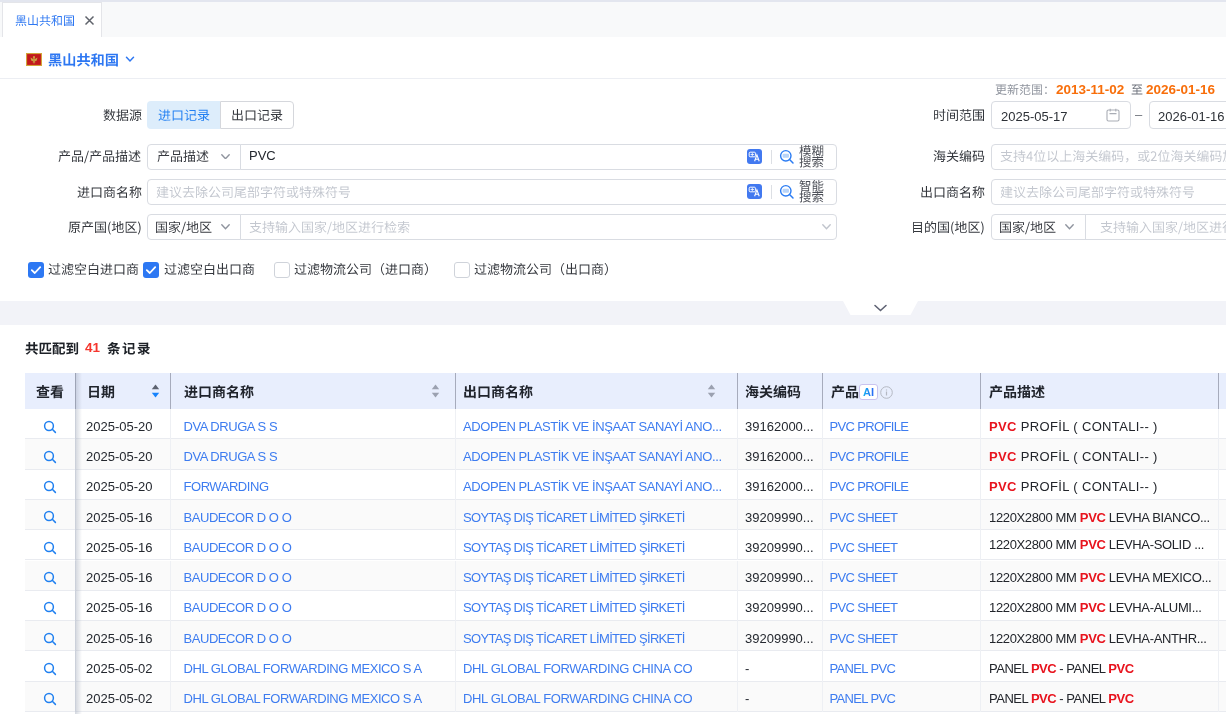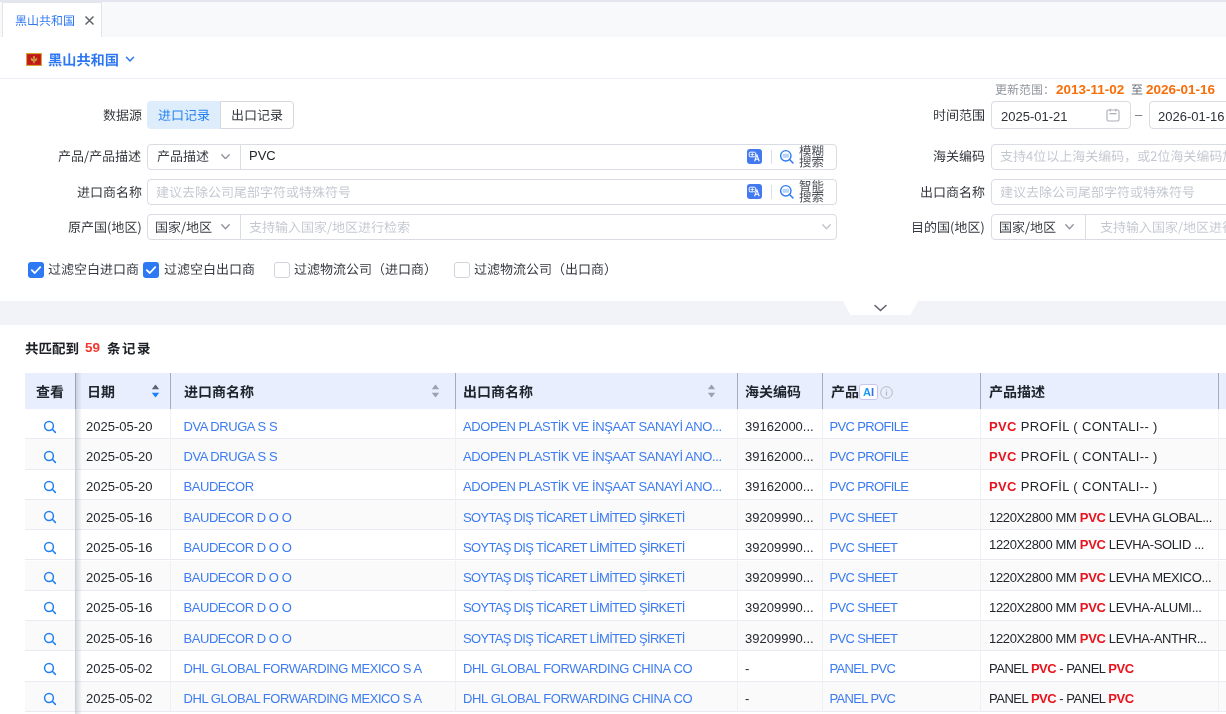--- a/index.html
+++ b/index.html
@@ -121,21 +121,21 @@
   </svg>
 <div style="position:absolute;left:1056px;top:83.1px;font:bold 13.5px 'Liberation Sans',sans-serif;color:#f86e0a;line-height:1">2013-11-02</div>
 <svg style="position:absolute;left:1130.5px;top:82.3px;" width="12.0" height="15.6" viewBox="0 -12.0 12.0 15.6">
     <path d="M1.8 -5.1C2.2 -5.2 2.9 -5.2 9.4 -5.6C9.7 -5.2 10.0 -4.9 10.1 -4.7L10.9 -5.2C10.3 -6.1 8.9 -7.2 7.8 -8.0L7.1 -7.6C7.6 -7.2 8.1 -6.8 8.6 -6.3L3.0 -6.1C3.8 -6.8 4.6 -7.6 5.3 -8.6H11.0V-9.4H0.9V-8.6H4.1C3.4 -7.6 2.6 -6.8 2.3 -6.5C2.0 -6.2 1.7 -6.0 1.5 -6.0C1.6 -5.7 1.7 -5.3 1.8 -5.1ZM5.5 -5.0V-3.4H1.7V-2.6H5.5V-0.4H0.6V0.5H11.4V-0.4H6.4V-2.6H10.4V-3.4H6.4V-5.0Z" fill="#6e737d"></path>
   </svg>
 <div style="position:absolute;left:1146px;top:83.1px;font:bold 13.5px 'Liberation Sans',sans-serif;color:#f86e0a;line-height:1">2026-01-16</div>
 <svg style="position:absolute;left:933.0px;top:106.8px;" width="52.0" height="16.9" viewBox="0 -13.0 52.0 16.9">
     <path d="M6.2 -5.9C6.9 -4.9 7.7 -3.5 8.2 -2.7L9.0 -3.2C8.6 -4.0 7.7 -5.3 7.0 -6.3ZM4.2 -5.2V-2.3H2.0V-5.2ZM4.2 -6.1H2.0V-8.9H4.2ZM1.1 -9.8V-0.3H2.0V-1.4H5.1V-9.8ZM9.9 -10.9V-8.3H5.7V-7.4H9.9V-0.4C9.9 -0.2 9.8 -0.1 9.6 -0.1C9.3 -0.1 8.3 -0.1 7.3 -0.1C7.4 0.2 7.6 0.6 7.7 0.9C9.0 0.9 9.8 0.9 10.3 0.7C10.7 0.6 10.9 0.3 10.9 -0.4V-7.4H12.5V-8.3H10.9V-10.9Z M14.2 -8.0V1.0H15.2V-8.0ZM14.4 -10.3C15.0 -9.7 15.7 -8.9 16.0 -8.4L16.8 -8.9C16.4 -9.4 15.7 -10.2 15.1 -10.8ZM17.9 -3.8H21.0V-2.1H17.9ZM17.9 -6.4H21.0V-4.7H17.9ZM17.0 -7.2V-1.3H22.0V-7.2ZM17.6 -10.2V-9.3H23.9V-0.1C23.9 0.0 23.8 0.1 23.6 0.1C23.5 0.1 22.9 0.1 22.4 0.1C22.5 0.3 22.7 0.7 22.7 1.0C23.5 1.0 24.1 1.0 24.4 0.8C24.8 0.7 24.9 0.4 24.9 -0.1V-10.2Z M27.0 0.2 27.7 1.0C28.6 0.0 29.8 -1.2 30.7 -2.4L30.1 -3.1C29.1 -1.9 27.8 -0.6 27.0 0.2ZM27.5 -6.9C28.3 -6.4 29.4 -5.8 29.9 -5.4L30.4 -6.1C29.9 -6.5 28.8 -7.1 28.1 -7.5ZM26.7 -4.4C27.5 -4.0 28.6 -3.5 29.2 -3.1L29.7 -3.9C29.1 -4.2 28.0 -4.7 27.3 -5.1ZM31.3 -7.0V-0.8C31.3 0.5 31.8 0.8 33.3 0.8C33.7 0.8 36.2 0.8 36.6 0.8C38.0 0.8 38.3 0.3 38.5 -1.5C38.2 -1.6 37.8 -1.7 37.5 -1.9C37.5 -0.4 37.3 -0.1 36.5 -0.1C36.0 -0.1 33.8 -0.1 33.4 -0.1C32.5 -0.1 32.3 -0.2 32.3 -0.8V-6.1H36.3V-3.7C36.3 -3.6 36.3 -3.5 36.0 -3.5C35.8 -3.5 35.0 -3.5 34.1 -3.5C34.3 -3.3 34.4 -2.9 34.5 -2.6C35.6 -2.6 36.3 -2.6 36.8 -2.8C37.2 -2.9 37.3 -3.2 37.3 -3.7V-7.0ZM34.3 -10.9V-9.8H30.7V-10.9H29.7V-9.8H26.8V-8.9H29.7V-7.6H30.7V-8.9H34.3V-7.6H35.3V-8.9H38.3V-9.8H35.3V-10.9Z M41.9 -8.1V-7.3H45.0V-6.2H42.4V-5.4H45.0V-4.3H41.7V-3.5H45.0V-0.8H45.9V-3.5H48.3C48.2 -2.8 48.1 -2.4 48.0 -2.3C47.9 -2.2 47.8 -2.2 47.6 -2.2C47.5 -2.2 47.0 -2.2 46.6 -2.3C46.7 -2.1 46.8 -1.7 46.8 -1.5C47.3 -1.5 47.8 -1.5 48.0 -1.5C48.3 -1.5 48.5 -1.6 48.7 -1.8C48.9 -2.0 49.1 -2.6 49.2 -4.0C49.2 -4.1 49.2 -4.3 49.2 -4.3H45.9V-5.4H48.6V-6.2H45.9V-7.3H49.1V-8.1H45.9V-9.2H45.0V-8.1ZM40.1 -10.4V1.0H41.0V0.4H50.0V1.0H51.0V-10.4ZM41.0 -0.4V-9.5H50.0V-0.4Z" fill="#33363c"></path>
   </svg>
 <div style="position:absolute;left:991px;top:101px;width:140px;height:28px;background:#fff;border:1px solid #d9dce2;border-radius:4px;box-sizing:border-box;"></div>
-<div style="position:absolute;left:1001px;top:108.5px;font:13px 'Liberation Sans',sans-serif;color:#2c3036">2025-01-21</div>
+<div style="position:absolute;left:1001px;top:108.5px;font:13px 'Liberation Sans',sans-serif;color:#2c3036">2025-05-17</div>
 <svg style="position:absolute;left:1106px;top:108px" width="14" height="14" viewBox="0 0 14 14">
 <rect x="1" y="2" width="12" height="11" rx="1.5" fill="none" stroke="#a9adb5" stroke-width="1.1"></rect>
 <path d="M4.2 0.8 V3.4 M9.8 0.8 V3.4 M3.5 5.6 h7" stroke="#a9adb5" stroke-width="1.1" fill="none"></path>
   </svg>
 <div style="position:absolute;left:1135px;top:106.5px;font:13px 'Liberation Sans',sans-serif;color:#70747c">–</div>
 <div style="position:absolute;left:1149px;top:101px;width:90px;height:28px;background:#fff;border:1px solid #d9dce2;border-radius:4px 0 0 4px;box-sizing:border-box;"></div>
 <div style="position:absolute;left:1158px;top:108.5px;font:13px 'Liberation Sans',sans-serif;color:#2c3036">2026-01-16</div>
 <svg style="position:absolute;left:933.0px;top:148.3px;" width="52.0" height="16.9" viewBox="0 -13.0 52.0 16.9">
     <path d="M1.2 -10.1C2.0 -9.7 3.0 -9.1 3.5 -8.7L4.1 -9.4C3.6 -9.8 2.6 -10.4 1.8 -10.7ZM0.5 -6.3C1.3 -5.9 2.2 -5.3 2.7 -4.9L3.2 -5.7C2.8 -6.1 1.8 -6.6 1.1 -7.0ZM0.9 0.3 1.8 0.8C2.3 -0.4 3.0 -2.0 3.5 -3.4L2.7 -4.0C2.2 -2.5 1.5 -0.7 0.9 0.3ZM7.2 -6.1C7.8 -5.7 8.4 -5.1 8.7 -4.6H6.0L6.2 -6.5H10.7L10.6 -4.6H8.7L9.3 -5.0C9.0 -5.4 8.3 -6.0 7.8 -6.5ZM3.7 -4.6V-3.7H4.9C4.8 -2.7 4.6 -1.6 4.4 -0.9H10.2C10.1 -0.4 10.0 -0.2 9.9 -0.1C9.8 0.1 9.7 0.1 9.4 0.1C9.2 0.1 8.6 0.1 7.9 0.1C8.1 0.3 8.2 0.7 8.2 0.9C8.8 0.9 9.5 0.9 9.8 0.9C10.2 0.9 10.5 0.8 10.7 0.4C10.9 0.2 11.0 -0.2 11.2 -0.9H12.2V-1.7H11.3C11.3 -2.3 11.4 -2.9 11.4 -3.7H12.5V-4.6H11.5L11.6 -6.8C11.6 -7.0 11.6 -7.3 11.6 -7.3H5.4C5.3 -6.5 5.2 -5.6 5.0 -4.6ZM5.8 -3.7H10.5C10.5 -2.9 10.4 -2.2 10.4 -1.7H5.5ZM6.9 -3.3C7.5 -2.9 8.2 -2.2 8.5 -1.7L9.0 -2.1C8.7 -2.6 8.1 -3.2 7.5 -3.7ZM5.7 -10.9C5.3 -9.4 4.5 -7.9 3.5 -6.9C3.8 -6.8 4.2 -6.5 4.4 -6.4C4.9 -7.0 5.4 -7.7 5.8 -8.6H12.2V-9.5H6.2C6.4 -9.9 6.6 -10.3 6.7 -10.7Z M15.9 -10.4C16.4 -9.7 17.0 -8.8 17.2 -8.2H14.7V-7.2H19.0V-5.6C19.0 -5.4 19.0 -5.1 19.0 -4.9H13.9V-3.9H18.8C18.4 -2.5 17.1 -1.0 13.6 0.2C13.9 0.4 14.2 0.8 14.3 1.0C17.7 -0.1 19.1 -1.7 19.7 -3.2C20.8 -1.1 22.5 0.3 24.8 1.0C24.9 0.7 25.2 0.2 25.5 0.0C23.1 -0.6 21.3 -2.0 20.3 -3.9H25.2V-4.9H20.1L20.1 -5.6V-7.2H24.5V-8.2H21.9C22.3 -8.9 22.9 -9.7 23.3 -10.5L22.2 -10.9C21.9 -10.1 21.3 -8.9 20.8 -8.2H17.2L18.1 -8.6C17.8 -9.2 17.3 -10.1 16.7 -10.8Z M26.5 -0.7 26.8 0.2C27.8 -0.2 29.2 -0.8 30.5 -1.3L30.3 -2.1C28.9 -1.6 27.5 -1.0 26.5 -0.7ZM26.8 -5.5C27.0 -5.6 27.3 -5.7 28.7 -5.8C28.2 -5.0 27.7 -4.4 27.5 -4.1C27.1 -3.6 26.9 -3.3 26.6 -3.2C26.7 -3.0 26.8 -2.5 26.9 -2.4C27.1 -2.5 27.5 -2.7 30.4 -3.3C30.4 -3.5 30.3 -3.9 30.3 -4.1L28.2 -3.7C29.1 -4.9 30.0 -6.3 30.7 -7.8L29.9 -8.2C29.7 -7.7 29.4 -7.2 29.2 -6.7L27.7 -6.6C28.5 -7.7 29.2 -9.2 29.7 -10.6L28.8 -10.9C28.3 -9.3 27.5 -7.6 27.2 -7.2C26.9 -6.8 26.7 -6.4 26.5 -6.4C26.6 -6.1 26.7 -5.7 26.8 -5.5ZM34.1 -4.5V-2.6H33.0V-4.5ZM34.8 -4.5H35.7V-2.6H34.8ZM32.3 -5.4V0.9H33.0V-1.9H34.1V0.6H34.8V-1.9H35.7V0.6H36.4V-1.9H37.3V0.1C37.3 0.2 37.3 0.2 37.2 0.2C37.1 0.2 36.9 0.2 36.6 0.2C36.7 0.4 36.8 0.7 36.8 0.9C37.3 0.9 37.6 0.9 37.8 0.8C38.0 0.7 38.1 0.5 38.1 0.1V-5.4L37.3 -5.4ZM36.4 -4.5H37.3V-2.6H36.4ZM33.9 -10.7C34.1 -10.4 34.3 -9.9 34.4 -9.5H31.4V-6.7C31.4 -4.7 31.3 -1.8 30.1 0.3C30.3 0.4 30.7 0.7 30.8 0.8C32.0 -1.3 32.3 -4.4 32.3 -6.5H38.0V-9.5H35.5C35.3 -9.9 35.1 -10.5 34.8 -11.0ZM32.3 -8.7H37.0V-7.3H32.3Z M44.3 -2.7V-1.8H49.3V-2.7ZM45.4 -8.4C45.3 -7.2 45.1 -5.4 45.0 -4.4H45.2L50.2 -4.4C50.0 -1.5 49.7 -0.4 49.3 -0.0C49.2 0.1 49.1 0.1 48.9 0.1C48.6 0.1 48.0 0.1 47.4 0.1C47.6 0.3 47.7 0.7 47.7 0.9C48.3 1.0 48.9 1.0 49.2 1.0C49.6 0.9 49.9 0.8 50.1 0.6C50.6 0.1 50.9 -1.3 51.2 -4.8C51.2 -4.9 51.2 -5.2 51.2 -5.2H49.6C49.8 -6.8 50.0 -8.8 50.1 -10.1L49.4 -10.2L49.3 -10.2H44.8V-9.3H49.1C49.0 -8.1 48.8 -6.5 48.7 -5.2H46.0C46.1 -6.2 46.2 -7.4 46.3 -8.4ZM39.7 -10.2V-9.3H41.2C40.9 -7.3 40.3 -5.5 39.4 -4.3C39.5 -4.0 39.8 -3.5 39.8 -3.2C40.1 -3.5 40.3 -3.9 40.5 -4.3V0.4H41.4V-0.6H43.7V-6.2H41.4C41.7 -7.2 42.0 -8.3 42.2 -9.3H44.1V-10.2ZM41.4 -5.3H42.9V-1.5H41.4Z" fill="#33363c"></path>
   </svg>
@@ -191,21 +191,21 @@
     <path d="M1.0 -10.1C1.8 -9.4 2.6 -8.4 3.0 -7.8L3.8 -8.4C3.4 -9.0 2.5 -9.9 1.8 -10.6ZM5.0 -6.2C5.6 -5.4 6.4 -4.3 6.8 -3.6L7.6 -4.1C7.2 -4.7 6.4 -5.8 5.7 -6.6ZM3.4 -6.0H0.7V-5.1H2.4V-1.7C1.9 -1.5 1.2 -0.9 0.5 -0.2L1.2 0.7C1.8 -0.2 2.5 -0.9 2.9 -0.9C3.2 -0.9 3.6 -0.5 4.1 -0.1C5.1 0.4 6.1 0.6 7.8 0.6C9.0 0.6 11.3 0.5 12.2 0.4C12.2 0.1 12.4 -0.4 12.5 -0.6C11.3 -0.5 9.3 -0.4 7.8 -0.4C6.3 -0.4 5.2 -0.5 4.4 -1.0C3.9 -1.2 3.7 -1.5 3.4 -1.7ZM9.4 -10.9V-8.6H4.3V-7.7H9.4V-2.5C9.4 -2.3 9.3 -2.2 9.0 -2.2C8.7 -2.2 7.8 -2.2 6.9 -2.2C7.0 -1.9 7.2 -1.5 7.2 -1.2C8.5 -1.2 9.3 -1.2 9.7 -1.4C10.2 -1.5 10.3 -1.8 10.3 -2.5V-7.7H12.2V-8.6H10.3V-10.9Z M19.9 -2.6V-0.2C19.9 0.6 20.1 0.8 21.2 0.8C21.4 0.8 22.8 0.8 23.0 0.8C23.8 0.8 24.1 0.5 24.1 -1.0C23.9 -1.0 23.6 -1.1 23.4 -1.3C23.4 -0.1 23.3 0.1 22.9 0.1C22.6 0.1 21.4 0.1 21.2 0.1C20.7 0.1 20.7 0.1 20.7 -0.2V-2.6ZM18.8 -2.6C18.6 -1.7 18.3 -0.5 17.8 0.2L18.5 0.5C18.9 -0.3 19.3 -1.4 19.5 -2.3ZM21.0 -3.1C21.5 -2.5 22.1 -1.7 22.3 -1.1L22.9 -1.5C22.7 -2.0 22.1 -2.9 21.6 -3.5ZM23.4 -2.6C24.1 -1.7 24.7 -0.5 24.9 0.3L25.6 -0.1C25.4 -0.8 24.7 -2.0 24.1 -2.8ZM14.1 -10.0C14.9 -9.5 15.8 -8.9 16.2 -8.4L16.8 -9.1C16.4 -9.5 15.5 -10.1 14.7 -10.6ZM13.5 -6.5C14.3 -6.1 15.2 -5.5 15.7 -5.1L16.2 -5.8C15.8 -6.2 14.8 -6.7 14.1 -7.1ZM13.8 0.1 14.7 0.7C15.2 -0.5 16.0 -2.1 16.5 -3.4L15.7 -3.9C15.2 -2.5 14.4 -0.8 13.8 0.1ZM17.2 -8.5V-5.7C17.2 -3.9 17.1 -1.3 16.0 0.5C16.1 0.6 16.5 0.9 16.7 1.1C17.9 -0.9 18.1 -3.8 18.1 -5.7V-7.7H24.4C24.2 -7.2 24.0 -6.8 23.9 -6.5L24.6 -6.3C24.9 -6.8 25.2 -7.6 25.5 -8.3L24.9 -8.5L24.7 -8.5H21.3V-9.3H24.9V-10.0H21.3V-10.9H20.4V-8.5ZM20.0 -7.5V-6.4L18.6 -6.3L18.7 -5.5L20.0 -5.6V-5.1C20.0 -4.2 20.3 -4.0 21.5 -4.0C21.7 -4.0 23.4 -4.0 23.6 -4.0C24.5 -4.0 24.8 -4.3 24.8 -5.5C24.6 -5.5 24.3 -5.6 24.1 -5.8C24.0 -4.9 23.9 -4.8 23.5 -4.8C23.2 -4.8 21.8 -4.8 21.5 -4.8C21.0 -4.8 20.9 -4.8 20.9 -5.1V-5.7L23.3 -5.9L23.3 -6.6L20.9 -6.4V-7.5Z M32.9 -10.9C32.5 -8.9 31.7 -7.1 30.6 -5.9C30.9 -5.8 31.2 -5.5 31.4 -5.3C32.0 -6.0 32.5 -6.9 32.9 -7.8H34.0C33.4 -5.7 32.3 -3.5 30.9 -2.5C31.1 -2.3 31.4 -2.1 31.6 -1.9C33.1 -3.1 34.3 -5.6 34.9 -7.8H35.9C35.2 -4.5 33.8 -1.3 31.7 0.2C32.0 0.4 32.3 0.6 32.5 0.8C34.7 -0.9 36.1 -4.4 36.8 -7.8H37.4C37.1 -2.6 36.8 -0.7 36.4 -0.2C36.3 -0.1 36.2 -0.0 35.9 -0.0C35.7 -0.0 35.2 -0.0 34.6 -0.1C34.7 0.2 34.8 0.6 34.9 0.9C35.4 0.9 36.0 0.9 36.3 0.9C36.7 0.8 37.0 0.7 37.2 0.4C37.8 -0.3 38.1 -2.3 38.3 -8.2C38.4 -8.4 38.4 -8.7 38.4 -8.7H33.3C33.5 -9.4 33.7 -10.1 33.8 -10.8ZM27.3 -10.2C27.1 -8.6 26.9 -6.9 26.4 -5.8C26.6 -5.7 27.0 -5.5 27.1 -5.4C27.3 -5.9 27.5 -6.6 27.7 -7.3H28.9V-4.4C28.0 -4.1 27.1 -3.9 26.5 -3.7L26.7 -2.8L28.9 -3.4V1.0H29.8V-3.7L31.4 -4.3L31.3 -5.1L29.8 -4.7V-7.3H31.1V-8.3H29.8V-10.9H28.9V-8.3H27.9C28.0 -8.8 28.1 -9.4 28.1 -10.0Z M46.5 -4.7V0.5H47.4V-4.7ZM44.2 -4.7V-3.4C44.2 -2.2 44.0 -0.7 42.4 0.4C42.7 0.5 43.0 0.8 43.1 1.0C44.9 -0.2 45.1 -1.9 45.1 -3.3V-4.7ZM48.8 -4.7V-0.6C48.8 0.2 48.9 0.4 49.1 0.6C49.2 0.8 49.5 0.8 49.8 0.8C49.9 0.8 50.3 0.8 50.4 0.8C50.6 0.8 50.9 0.8 51.1 0.7C51.2 0.6 51.3 0.4 51.4 0.2C51.5 -0.1 51.5 -0.8 51.5 -1.3C51.3 -1.4 51.0 -1.5 50.8 -1.7C50.8 -1.1 50.8 -0.6 50.8 -0.4C50.8 -0.2 50.7 -0.1 50.7 -0.0C50.6 0.0 50.5 0.0 50.4 0.0C50.3 0.0 50.1 0.0 50.0 0.0C49.9 0.0 49.8 0.0 49.8 -0.0C49.7 -0.1 49.7 -0.2 49.7 -0.5V-4.7ZM40.1 -10.1C40.9 -9.6 41.8 -8.9 42.3 -8.4L42.9 -9.2C42.4 -9.6 41.5 -10.3 40.7 -10.8ZM39.5 -6.5C40.4 -6.1 41.4 -5.5 41.9 -5.0L42.4 -5.8C41.9 -6.3 40.9 -6.9 40.0 -7.2ZM39.8 0.2 40.7 0.9C41.4 -0.3 42.3 -2.0 43.0 -3.3L42.3 -4.0C41.6 -2.5 40.5 -0.8 39.8 0.2ZM46.3 -10.7C46.5 -10.3 46.7 -9.7 46.8 -9.2H43.1V-8.3H45.7C45.1 -7.6 44.4 -6.7 44.2 -6.5C43.9 -6.3 43.5 -6.2 43.3 -6.1C43.4 -5.9 43.5 -5.4 43.5 -5.2C43.9 -5.3 44.5 -5.4 49.9 -5.7C50.1 -5.4 50.4 -5.1 50.5 -4.8L51.3 -5.3C50.8 -6.1 49.8 -7.3 49.0 -8.2L48.3 -7.7C48.6 -7.4 48.9 -6.9 49.3 -6.5L45.2 -6.3C45.7 -6.9 46.3 -7.7 46.8 -8.3H51.3V-9.2H47.8C47.7 -9.7 47.4 -10.4 47.2 -10.9Z M56.2 -10.5C55.4 -8.6 54.1 -6.7 52.7 -5.6C52.9 -5.4 53.4 -5.1 53.6 -4.9C55.0 -6.1 56.4 -8.1 57.3 -10.3ZM60.6 -10.6 59.7 -10.3C60.7 -8.3 62.3 -6.1 63.7 -4.9C63.9 -5.1 64.3 -5.5 64.5 -5.7C63.2 -6.8 61.5 -8.9 60.6 -10.6ZM54.1 0.2C54.6 0.0 55.3 -0.1 62.2 -0.5C62.5 0.0 62.8 0.5 63.0 0.9L64.0 0.4C63.3 -0.8 62.0 -2.6 60.9 -4.0L59.9 -3.6C60.5 -2.9 61.0 -2.2 61.5 -1.4L55.5 -1.1C56.8 -2.6 58.0 -4.5 59.1 -6.5L58.0 -7.0C57.0 -4.8 55.4 -2.5 54.9 -1.9C54.4 -1.3 54.1 -0.9 53.7 -0.8C53.9 -0.6 54.0 -0.0 54.1 0.2Z M66.2 -7.8V-6.9H74.1V-7.8ZM66.1 -10.1V-9.2H75.6V-0.4C75.6 -0.2 75.5 -0.1 75.2 -0.1C75.0 -0.1 74.1 -0.1 73.2 -0.1C73.3 0.2 73.5 0.7 73.5 0.9C74.7 0.9 75.5 0.9 75.9 0.8C76.4 0.6 76.5 0.3 76.5 -0.4V-10.1ZM68.0 -4.6H72.2V-2.2H68.0ZM67.1 -5.5V-0.4H68.0V-1.4H73.2V-5.5Z M87.0 -4.9C87.0 -2.4 88.1 -0.3 89.6 1.2L90.4 0.8C88.9 -0.7 88.0 -2.6 88.0 -4.9C88.0 -7.3 88.9 -9.2 90.4 -10.7L89.6 -11.1C88.1 -9.5 87.0 -7.5 87.0 -4.9Z M92.4 -4.4V0.3H101.6V1.0H102.6V-4.4H101.6V-0.7H98.0V-5.3H102.1V-9.8H101.1V-6.2H98.0V-10.9H96.9V-6.2H94.0V-9.7H93.0V-5.3H96.9V-0.7H93.4V-4.4Z M105.7 -9.6V0.7H106.7V-0.4H114.3V0.7H115.4V-9.6ZM106.7 -1.4V-8.6H114.3V-1.4Z M120.6 -8.4C120.8 -7.9 121.2 -7.2 121.4 -6.8L122.3 -7.2C122.1 -7.6 121.7 -8.2 121.4 -8.7ZM124.3 -5.3C125.1 -4.6 126.3 -3.8 126.8 -3.2L127.4 -3.9C126.8 -4.4 125.7 -5.3 124.8 -5.8ZM122.1 -5.7C121.5 -5.1 120.6 -4.4 119.9 -4.0C120.0 -3.8 120.2 -3.4 120.3 -3.2C121.1 -3.7 122.2 -4.6 122.9 -5.4ZM125.6 -8.6C125.3 -8.1 125.0 -7.3 124.6 -6.8H118.5V1.0H119.5V-6.0H127.6V-0.1C127.6 0.2 127.5 0.2 127.3 0.2C127.1 0.2 126.3 0.2 125.5 0.2C125.7 0.4 125.8 0.7 125.8 1.0C127.0 1.0 127.6 1.0 128.0 0.8C128.4 0.7 128.5 0.5 128.5 -0.0V-6.8H125.6C125.9 -7.3 126.3 -7.8 126.6 -8.3ZM121.1 -3.6V-0.0H121.9V-0.6H125.9V-3.6ZM121.9 -2.9H125.0V-1.4H121.9ZM122.7 -10.7C122.9 -10.4 123.1 -9.9 123.2 -9.5H117.8V-8.7H129.2V-9.5H124.3C124.2 -9.9 123.9 -10.5 123.7 -11.0Z M134.0 -4.9C134.0 -7.5 132.9 -9.5 131.4 -11.1L130.6 -10.7C132.1 -9.2 133.0 -7.3 133.0 -4.9C133.0 -2.6 132.1 -0.7 130.6 0.8L131.4 1.2C132.9 -0.3 134.0 -2.4 134.0 -4.9Z" fill="#33363c"></path>
   </svg>
 <div style="position:absolute;left:0;top:301px;width:1226px;height:24px;background:#f2f3f8"></div>
 <div style="position:absolute;left:843px;top:301px;width:75px;height:14px;background:#fff;clip-path:polygon(0 0,100% 0,90% 100%,10% 100%)"></div>
 <svg style="position:absolute;left:873px;top:304px" width="15" height="8" viewBox="0 0 15 8">
     <path d="M2 1.5 L7.5 6.5 L13 1.5" stroke="#5e6273" stroke-width="1.6" fill="none" stroke-linecap="round"></path>
   </svg>
 <svg style="position:absolute;left:24.5px;top:339.5px;" width="54.0" height="17.6" viewBox="0 -13.5 54.0 17.6">
     <path d="M7.7 -1.8C8.9 -0.9 10.5 0.4 11.2 1.2L12.9 0.3C12.0 -0.6 10.3 -1.8 9.2 -2.7ZM4.1 -2.6C3.4 -1.7 2.0 -0.6 0.7 0.1C1.1 0.4 1.7 0.9 2.0 1.2C3.3 0.4 4.8 -0.8 5.8 -1.9ZM1.1 -8.9V-7.3H3.5V-4.7H0.6V-3.1H12.9V-4.7H10.0V-7.3H12.5V-8.9H10.0V-11.4H8.3V-8.9H5.2V-11.4H3.5V-8.9ZM5.2 -4.7V-7.3H8.3V-4.7Z M26.0 -10.7H14.6V0.5H26.3V-1.0H16.2V-9.2H18.2C18.2 -6.2 18.0 -4.4 16.3 -3.2C16.7 -3.0 17.1 -2.3 17.3 -2.0C19.5 -3.3 19.7 -5.7 19.8 -9.2H21.6V-4.4C21.6 -2.8 21.9 -2.3 23.3 -2.3C23.5 -2.3 24.3 -2.3 24.6 -2.3C25.7 -2.3 26.1 -3.0 26.3 -5.1C25.8 -5.2 25.2 -5.4 24.8 -5.7C24.8 -4.1 24.7 -3.8 24.4 -3.8C24.2 -3.8 23.7 -3.8 23.5 -3.8C23.2 -3.8 23.2 -3.9 23.2 -4.4V-9.2H26.0Z M34.2 -10.9V-9.3H38.1V-6.8H34.3V-1.1C34.3 0.6 34.8 1.0 36.3 1.0C36.6 1.0 37.8 1.0 38.2 1.0C39.6 1.0 40.0 0.3 40.2 -2.0C39.7 -2.1 39.1 -2.3 38.7 -2.6C38.6 -0.8 38.5 -0.5 38.0 -0.5C37.7 -0.5 36.7 -0.5 36.5 -0.5C36.0 -0.5 35.9 -0.6 35.9 -1.1V-5.2H38.1V-4.4H39.6V-10.9ZM29.1 -1.9H32.2V-1.0H29.1ZM29.1 -3.0V-4.1C29.2 -4.0 29.5 -3.7 29.6 -3.6C30.3 -4.3 30.4 -5.3 30.4 -6.0V-7.1H30.9V-4.9C30.9 -4.1 31.0 -3.9 31.6 -3.9C31.7 -3.9 32.0 -3.9 32.1 -3.9H32.2V-3.0ZM27.6 -11.0V-9.6H29.4V-8.5H27.8V1.1H29.1V0.3H32.2V0.9H33.5V-8.5H32.1V-9.6H33.8V-11.0ZM30.4 -8.5V-9.6H31.0V-8.5ZM29.1 -4.1V-7.1H29.6V-6.1C29.6 -5.4 29.6 -4.7 29.1 -4.1ZM31.6 -7.1H32.2V-4.7L32.1 -4.8C32.1 -4.8 32.1 -4.7 32.0 -4.7C31.9 -4.7 31.8 -4.7 31.7 -4.7C31.6 -4.7 31.6 -4.8 31.6 -4.9Z M48.9 -10.2V-2.0H50.4V-10.2ZM51.5 -11.3V-0.8C51.5 -0.6 51.4 -0.5 51.2 -0.5C50.9 -0.5 50.2 -0.5 49.5 -0.5C49.7 -0.1 50.0 0.6 50.1 1.0C51.1 1.0 51.9 0.9 52.4 0.7C52.9 0.4 53.1 0.0 53.1 -0.8V-11.3ZM41.2 -0.8 41.5 0.7C43.4 0.4 46.0 -0.1 48.3 -0.5L48.2 -1.9L45.7 -1.5V-3.1H48.1V-4.5H45.7V-5.7H44.1V-4.5H41.6V-3.1H44.1V-1.2C43.0 -1.1 42.0 -0.9 41.2 -0.8ZM42.1 -5.7C42.5 -5.9 43.1 -5.9 46.8 -6.3C46.9 -6.0 47.0 -5.8 47.1 -5.6L48.4 -6.4C48.0 -7.2 47.2 -8.4 46.5 -9.3H48.4V-10.7H41.3V-9.3H43.0C42.7 -8.6 42.3 -8.0 42.2 -7.8C42.0 -7.5 41.8 -7.2 41.6 -7.2C41.7 -6.8 42.0 -6.0 42.1 -5.7ZM45.3 -8.6C45.5 -8.3 45.8 -7.9 46.0 -7.5L43.6 -7.4C44.0 -7.9 44.4 -8.6 44.8 -9.3H46.4Z" fill="#1d2127"></path>
   </svg>
-<div style="position:absolute;left:85px;top:341.2px;font:bold 13.5px 'Liberation Sans',sans-serif;color:#f5362e;line-height:1">59</div>
+<div style="position:absolute;left:85px;top:341.2px;font:bold 13.5px 'Liberation Sans',sans-serif;color:#f5362e;line-height:1">41</div>
 <svg style="position:absolute;left:106.5px;top:339.5px;" width="45.0" height="17.6" viewBox="0 -13.5 45.0 17.6">
     <path d="M3.6 -2.4C3.0 -1.7 1.9 -0.9 0.9 -0.4C1.3 -0.1 1.8 0.4 2.0 0.8C3.0 0.2 4.2 -0.9 4.9 -1.8ZM8.5 -1.6C9.3 -0.9 10.4 0.2 10.8 0.9L12.1 -0.0C11.6 -0.7 10.5 -1.7 9.6 -2.4ZM8.5 -9.0C8.1 -8.5 7.5 -8.0 6.8 -7.7C6.1 -8.0 5.5 -8.5 5.0 -9.0ZM4.8 -11.5C4.1 -10.3 2.8 -9.0 0.8 -8.1C1.2 -7.8 1.7 -7.3 2.0 -6.9C2.7 -7.3 3.3 -7.7 3.9 -8.1C4.3 -7.7 4.8 -7.3 5.3 -6.9C3.8 -6.3 2.1 -5.9 0.4 -5.7C0.6 -5.4 1.0 -4.7 1.1 -4.3C3.1 -4.6 5.1 -5.1 6.8 -6.0C8.4 -5.2 10.2 -4.7 12.2 -4.4C12.4 -4.9 12.8 -5.5 13.1 -5.9C11.4 -6.1 9.8 -6.4 8.4 -6.9C9.5 -7.7 10.4 -8.6 11.1 -9.8L10.0 -10.4L9.7 -10.4H6.1C6.3 -10.6 6.4 -10.9 6.6 -11.2ZM5.9 -5.1V-4.0H1.9V-2.6H5.9V-0.4C5.9 -0.3 5.8 -0.2 5.7 -0.2C5.5 -0.2 4.9 -0.2 4.4 -0.2C4.6 0.2 4.8 0.8 4.9 1.2C5.8 1.2 6.4 1.2 6.9 0.9C7.4 0.7 7.5 0.3 7.5 -0.4V-2.6H11.7V-4.0H7.5V-5.1Z M16.4 -10.3C17.1 -9.6 18.2 -8.6 18.6 -7.9L19.8 -9.1C19.3 -9.7 18.2 -10.6 17.5 -11.3ZM15.5 -7.3V-5.8H17.5V-1.6C17.5 -0.9 17.1 -0.4 16.8 -0.1C17.1 0.1 17.5 0.7 17.6 1.1C17.9 0.8 18.3 0.4 20.6 -1.3C20.5 -1.6 20.2 -2.3 20.1 -2.7L19.1 -2.0V-7.3ZM20.6 -10.6V-9.0H25.7V-6.2H20.9V-1.2C20.9 0.5 21.4 1.0 23.2 1.0C23.6 1.0 25.4 1.0 25.8 1.0C27.4 1.0 27.9 0.3 28.1 -2.0C27.7 -2.1 27.0 -2.4 26.6 -2.7C26.5 -0.9 26.4 -0.6 25.7 -0.6C25.2 -0.6 23.8 -0.6 23.4 -0.6C22.7 -0.6 22.5 -0.7 22.5 -1.2V-4.7H25.7V-4.0H27.3V-10.6Z M31.6 -4.0C32.4 -3.5 33.5 -2.8 34.0 -2.2L35.2 -3.3C34.6 -3.9 33.5 -4.5 32.6 -5.0ZM31.6 -10.8V-9.3H39.5L39.5 -8.6H32.1V-7.2H39.4L39.4 -6.4H30.8V-5.0H35.9V-2.9C34.0 -2.2 32.0 -1.4 30.7 -1.0L31.6 0.5C32.8 -0.0 34.4 -0.7 35.9 -1.4V-0.4C35.9 -0.2 35.8 -0.1 35.6 -0.1C35.4 -0.1 34.6 -0.1 33.9 -0.1C34.2 0.3 34.4 0.8 34.5 1.3C35.5 1.3 36.3 1.2 36.8 1.0C37.4 0.8 37.5 0.5 37.5 -0.3V-2.2C38.6 -0.9 40.0 0.1 41.8 0.7C42.1 0.3 42.5 -0.4 42.9 -0.7C41.6 -1.0 40.5 -1.6 39.6 -2.3C40.4 -2.8 41.3 -3.4 42.1 -4.1L40.8 -5.0H42.7V-6.4H41.1C41.2 -7.8 41.3 -9.4 41.3 -10.8L40.0 -10.9L39.7 -10.8ZM37.5 -5.0H40.7C40.1 -4.5 39.3 -3.8 38.6 -3.3C38.2 -3.7 37.8 -4.2 37.5 -4.8Z" fill="#1d2127"></path>
   </svg>
 <div style="position:absolute;left:25px;top:373px;width:1201px;height:36px;background:#e8eefd"></div>
 <div style="position:absolute;left:75px;top:373px;width:1px;height:36px;background:#a6abbc"></div>
 <div style="position:absolute;left:170px;top:373px;width:1px;height:36px;background:#a6abbc"></div>
 <div style="position:absolute;left:455px;top:373px;width:1px;height:36px;background:#a6abbc"></div>
 <div style="position:absolute;left:737px;top:373px;width:1px;height:36px;background:#a6abbc"></div>
 <div style="position:absolute;left:822px;top:373px;width:1px;height:36px;background:#a6abbc"></div>
 <div style="position:absolute;left:980px;top:373px;width:1px;height:36px;background:#a6abbc"></div>
@@ -299,21 +299,21 @@
 <div style="position:absolute;left:455px;top:469.6px;width:1px;height:30.3px;background:#eef0f4"></div>
 <div style="position:absolute;left:737px;top:469.6px;width:1px;height:30.3px;background:#eef0f4"></div>
 <div style="position:absolute;left:822px;top:469.6px;width:1px;height:30.3px;background:#eef0f4"></div>
 <div style="position:absolute;left:980px;top:469.6px;width:1px;height:30.3px;background:#eef0f4"></div>
 <div style="position:absolute;left:1218px;top:469.6px;width:1px;height:30.3px;background:#eef0f4"></div>
 <svg style="position:absolute;left:43.3px;top:480.1px" width="14" height="14" viewBox="0 0 14 14">
     <circle cx="6" cy="6" r="4.4" fill="none" stroke="#2080f0" stroke-width="1.5"></circle>
     <path d="M9.3 9.3 L12.4 12.4" stroke="#2080f0" stroke-width="1.5" stroke-linecap="round"></path>
   </svg>
 <div style="position:absolute;left:86px;top:479.2px;font:13px 'Liberation Sans',sans-serif;color:#24282f">2025-05-20</div>
-<div style="position:absolute;left:183.5px;top:479.2px;font:13px 'Liberation Sans',sans-serif;color:#3d7cf0;white-space:nowrap;letter-spacing:-0.45px">BAUDECOR</div>
+<div style="position:absolute;left:183.5px;top:479.2px;font:13px 'Liberation Sans',sans-serif;color:#3d7cf0;white-space:nowrap;letter-spacing:-0.45px">FORWARDING</div>
 <div style="position:absolute;left:463px;top:479.2px;font:13px 'Liberation Sans',sans-serif;color:#3d7cf0;white-space:nowrap;letter-spacing:-0.42px">ADOPEN PLASTİK VE İNŞAAT SANAYİ ANO...</div>
 <div style="position:absolute;left:745px;top:479.2px;font:13px 'Liberation Sans',sans-serif;color:#24282f">39162000...</div>
 <div style="position:absolute;left:829.5px;top:479.2px;font:13px 'Liberation Sans',sans-serif;color:#3d7cf0;letter-spacing:-0.65px">PVC PROFILE</div>
 <div style="position:absolute;left:989px;top:479.2px;font:13px 'Liberation Sans',sans-serif;color:#22252b;white-space:nowrap;letter-spacing:0.35px"><b style="color:#e8131d">PVC</b><span> PROFİL ( CONTALI-- )</span></div>
 <div style="position:absolute;left:25px;top:499.9px;width:1201px;height:30.3px;background:#fafafa;border-bottom:1px solid #e9ebf0;box-sizing:border-box"></div>
 <div style="position:absolute;left:75px;top:499.9px;width:1px;height:30.3px;background:#eef0f4"></div>
 <div style="position:absolute;left:170px;top:499.9px;width:1px;height:30.3px;background:#eef0f4"></div>
 <div style="position:absolute;left:455px;top:499.9px;width:1px;height:30.3px;background:#eef0f4"></div>
 <div style="position:absolute;left:737px;top:499.9px;width:1px;height:30.3px;background:#eef0f4"></div>
 <div style="position:absolute;left:822px;top:499.9px;width:1px;height:30.3px;background:#eef0f4"></div>
@@ -321,21 +321,21 @@
 <div style="position:absolute;left:1218px;top:499.9px;width:1px;height:30.3px;background:#eef0f4"></div>
 <svg style="position:absolute;left:43.3px;top:510.4px" width="14" height="14" viewBox="0 0 14 14">
     <circle cx="6" cy="6" r="4.4" fill="none" stroke="#2080f0" stroke-width="1.5"></circle>
     <path d="M9.3 9.3 L12.4 12.4" stroke="#2080f0" stroke-width="1.5" stroke-linecap="round"></path>
   </svg>
 <div style="position:absolute;left:86px;top:509.5px;font:13px 'Liberation Sans',sans-serif;color:#24282f">2025-05-16</div>
 <div style="position:absolute;left:183.5px;top:509.5px;font:13px 'Liberation Sans',sans-serif;color:#3d7cf0;white-space:nowrap;letter-spacing:-0.45px">BAUDECOR D O O</div>
 <div style="position:absolute;left:463px;top:509.5px;font:13px 'Liberation Sans',sans-serif;color:#3d7cf0;white-space:nowrap;letter-spacing:-0.68px">SOYTAŞ DIŞ TİCARET LİMİTED ŞİRKETİ</div>
 <div style="position:absolute;left:745px;top:509.5px;font:13px 'Liberation Sans',sans-serif;color:#24282f">39209990...</div>
 <div style="position:absolute;left:829.5px;top:509.5px;font:13px 'Liberation Sans',sans-serif;color:#3d7cf0;letter-spacing:-0.65px">PVC SHEET</div>
-<div style="position:absolute;left:989px;top:509.5px;font:13px 'Liberation Sans',sans-serif;color:#22252b;white-space:nowrap;letter-spacing:-0.35px"><span>1220X2800 MM </span><b style="color:#e8131d">PVC</b><span> LEVHA GLOBAL...</span></div>
+<div style="position:absolute;left:989px;top:509.5px;font:13px 'Liberation Sans',sans-serif;color:#22252b;white-space:nowrap;letter-spacing:-0.35px"><span>1220X2800 MM </span><b style="color:#e8131d">PVC</b><span> LEVHA BIANCO...</span></div>
 <div style="position:absolute;left:25px;top:530.2px;width:1201px;height:30.3px;background:#fff;border-bottom:1px solid #e9ebf0;box-sizing:border-box"></div>
 <div style="position:absolute;left:75px;top:530.2px;width:1px;height:30.3px;background:#eef0f4"></div>
 <div style="position:absolute;left:170px;top:530.2px;width:1px;height:30.3px;background:#eef0f4"></div>
 <div style="position:absolute;left:455px;top:530.2px;width:1px;height:30.3px;background:#eef0f4"></div>
 <div style="position:absolute;left:737px;top:530.2px;width:1px;height:30.3px;background:#eef0f4"></div>
 <div style="position:absolute;left:822px;top:530.2px;width:1px;height:30.3px;background:#eef0f4"></div>
 <div style="position:absolute;left:980px;top:530.2px;width:1px;height:30.3px;background:#eef0f4"></div>
 <div style="position:absolute;left:1218px;top:530.2px;width:1px;height:30.3px;background:#eef0f4"></div>
 <svg style="position:absolute;left:43.3px;top:540.8px" width="14" height="14" viewBox="0 0 14 14">
     <circle cx="6" cy="6" r="4.4" fill="none" stroke="#2080f0" stroke-width="1.5"></circle>

